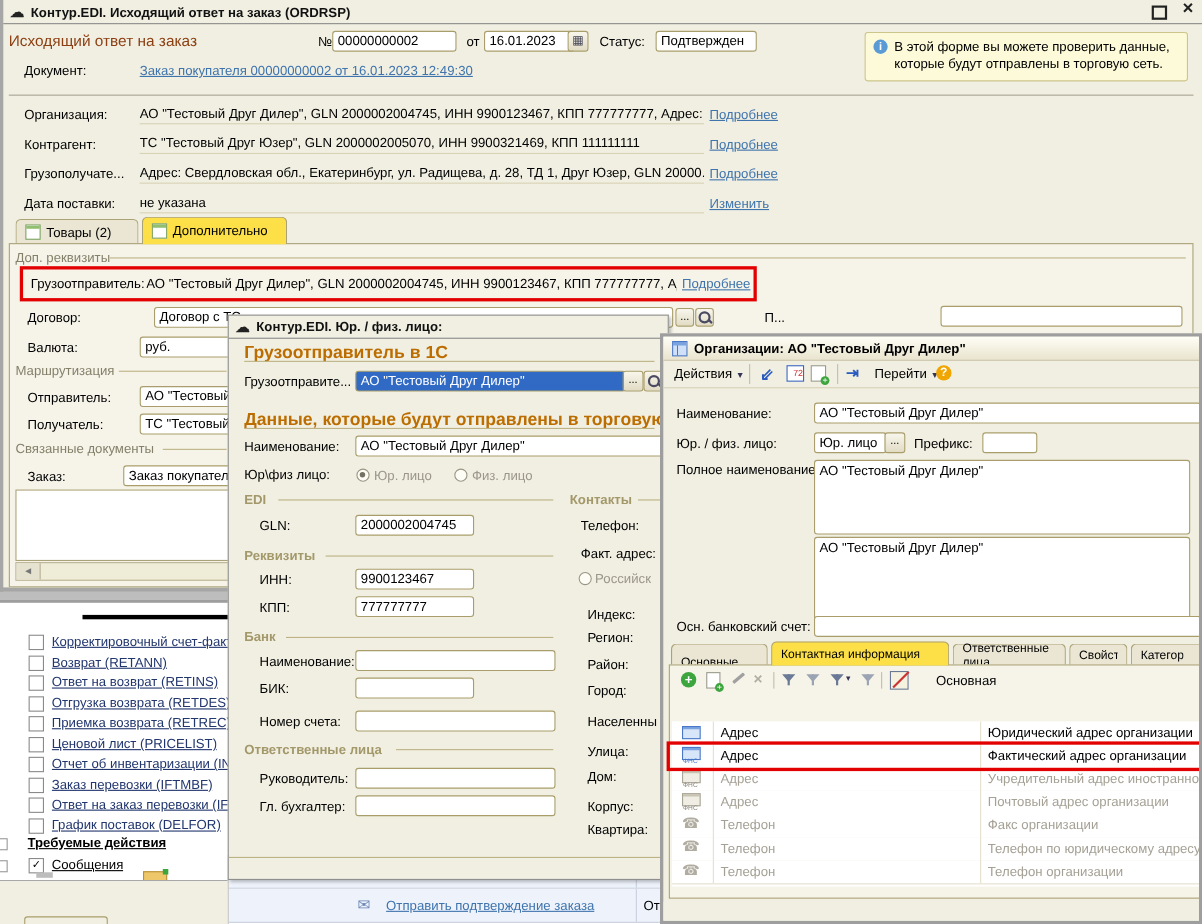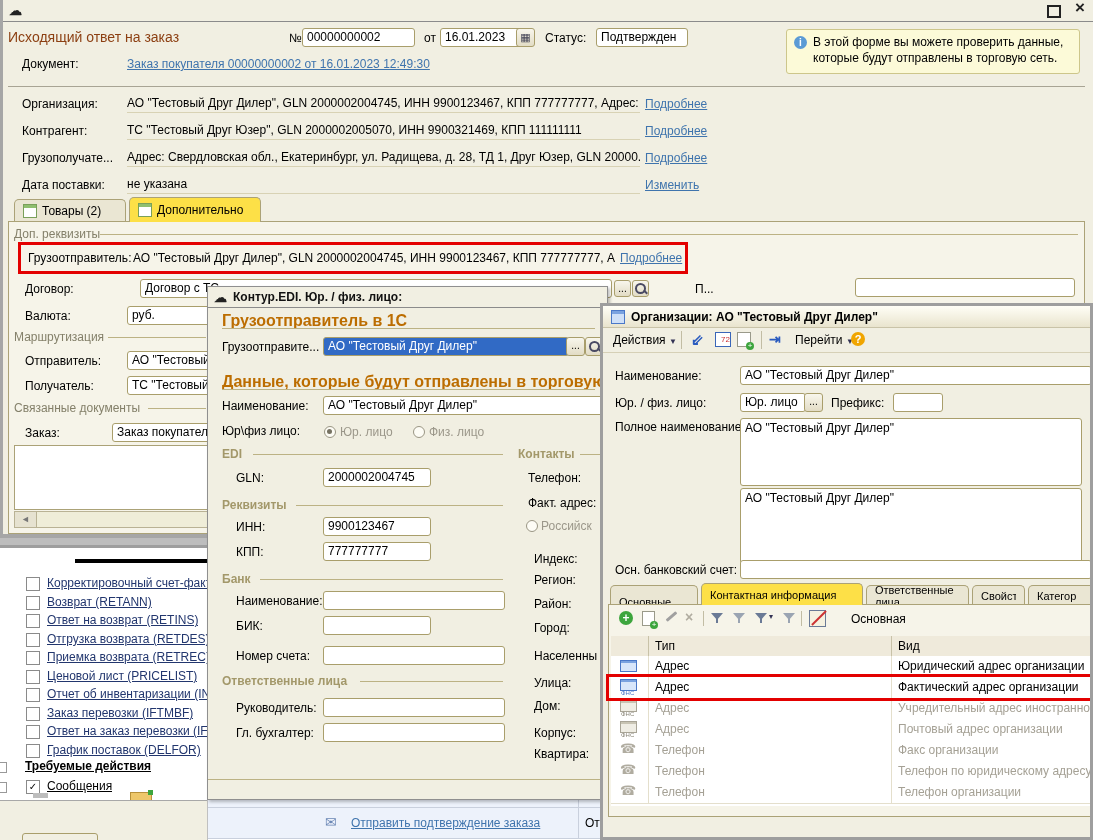--- a/index.html
+++ b/index.html
@@ -48,20 +48,21 @@
   .fns{position:absolute;font-size:6px;color:#8a8678;letter-spacing:0}
   .trow{position:absolute;left:0;width:100%;height:21px;border-bottom:1px solid #e4dfcc;background:#fff}
   .tcell{position:absolute;top:3px;font-size:12px;white-space:nowrap;overflow:hidden}
 </style>
 </head>
 <body>
 
 <div class="abs" style="left:0;top:0;width:1093px;height:538px;background:#f1efe2;border-bottom:4px solid #a6a6a6;box-sizing:border-box;border-left:3px solid #a6a6a6">
   <div class="titlebar">
     <span class="cloud">☁</span>
+    <span>Контур.EDI. Исходящий ответ на заказ (ORDRSP)</span>
     <span class="abs" style="right:32px;top:5px;width:10px;height:9px;border:2px solid #222;background:transparent"></span>
     <span class="abs" style="right:8px;top:-2px;font-size:17px;font-weight:bold;color:#222">×</span>
   </div>
 </div>
 
 <div class="lb" style="left:8px;top:29px;font-size:14px;color:#8c3f12">Исходящий ответ на заказ</div>
 <div class="lb" style="left:289px;top:31px">№</div>
 <div class="fld" style="left:302px;top:28px;width:103px">00000000002</div>
 <div class="lb" style="left:424px;top:31px">от</div>
 <div class="fld" style="left:440px;top:28px;width:72px">16.01.2023</div>
@@ -345,26 +346,20 @@
   <span class="funnel" style="left:130px;top:307px;opacity:.65"></span>
   <span class="funnel" style="left:152px;top:307px"></span>
   <span class="abs" style="left:166px;top:306px;font-size:8px;color:#335">▾</span>
   <span class="funnel" style="left:180px;top:307px;opacity:.65"></span>
   <span class="abs" style="left:198px;top:305px;width:1px;height:15px;background:#c2bda4"></span>
   <span class="abs" style="left:206px;top:304px;width:15px;height:15px;border:1px solid #6a7a96;background:#f6f2e0">
     <span style="position:absolute;left:-1px;top:6px;width:20px;height:2px;background:#c33;transform:rotate(-45deg)"></span>
   </span>
   <span class="abs nw" style="left:248px;top:306px;font-size:12px">Основная</span>
 
-  <div class="abs" style="left:8px;top:330px;width:483px;height:20px;background:#efeadb;border-bottom:1px dotted #8a8570">
-    <span class="abs" style="left:37px;top:0;width:1px;height:20px;background:#c8c2a8"></span>
-    <span class="tcell" style="left:44px">Тип</span>
-    <span class="abs" style="left:280px;top:0;width:1px;height:20px;background:#c8c2a8"></span>
-    <span class="tcell" style="left:287px">Вид</span>
-  </div>
 
   <div class="abs" style="left:8px;top:350px;width:483px;height:150px;background:#fff">
     <div class="trow" style="top:0">
       <span class="cardic" style="left:9px;top:4px"></span>
       <span class="abs" style="left:37px;top:0;width:1px;height:21px;background:#e4dfcc"></span>
       <span class="tcell" style="left:44px;width:230px">Адрес</span>
       <span class="abs" style="left:280px;top:0;width:1px;height:21px;background:#e4dfcc"></span>
       <span class="tcell" style="left:287px;width:195px">Юридический адрес организации</span>
     </div>
     <div class="trow" style="top:21px">

